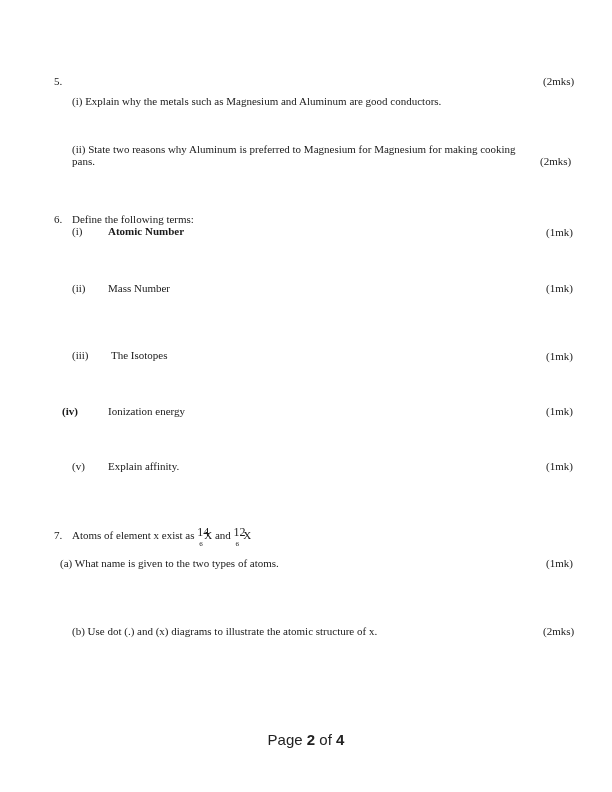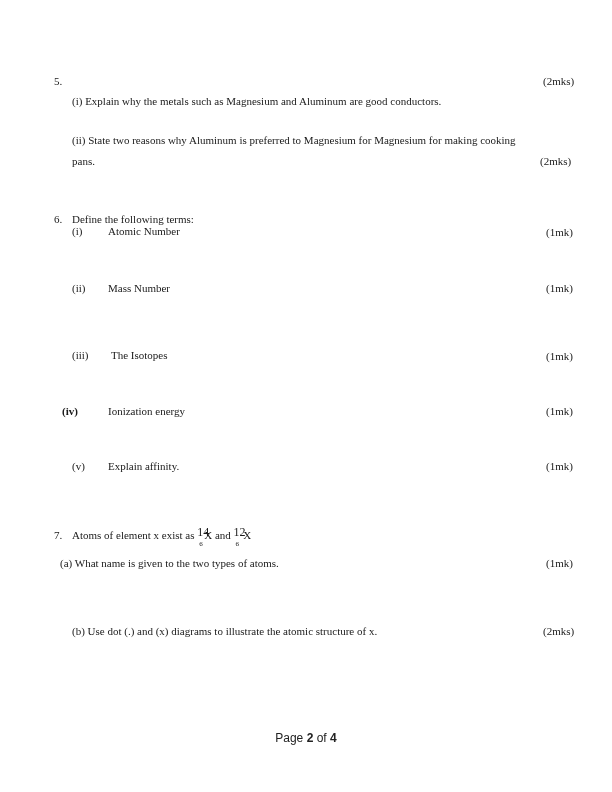--- a/index.html
+++ b/index.html
@@ -31,21 +31,21 @@
       white-space: nowrap;
       line-height: 13px;
     }
     .footer {
       position: absolute;
       left: 0;
       width: 612px;
       top: 731px;
       text-align: center;
       font-family: "Liberation Sans", "DejaVu Sans", sans-serif;
-      font-size: 12px;
+      font-size: 15px;
       color: #222;
     }
     .footer b { font-weight: bold; }
     .iso {
       display: inline-block;
       position: relative;
       width: 7px;
       height: 13px;
       vertical-align: top;
     }
@@ -63,31 +63,31 @@
     }
   </style>
 </head>
 <body>
 
 <div>
   <span class="line" style="left:54px; top:75px;">5.</span>
   <span class="line" style="left:72px; top:75px;margin-top:20px;">(i) Explain why the metals such as Magnesium and Aluminum are good conductors.</span>
   <span class="mark" style="left:543px; top:75px;">(2mks)</span>
 
-  <span class="line" style="left:72px; top:134px;">(ii) State two reasons why Aluminum is preferred to Magnesium for Magnesium for making cooking</span>
+  <span class="line" style="left:72px; top:143px;">(ii) State two reasons why Aluminum is preferred to Magnesium for Magnesium for making cooking</span>
   <span class="line" style="left:72px; top:155px;">pans.</span>
   <span class="mark" style="left:540px; top:155px;">(2mks)</span>
 </div>
 
 <div>
   <span class="line" style="left:54px; top:213px;">6.</span>
   <span class="line" style="left:72px; top:213px;">Define the following terms:</span>
 
   <span class="roman" style="left:72px; top:225px;">(i)</span>
-  <span class="line" style="left:108px; top:225px;">Atomic Number</span>
+  <span class="line" style="left:108px; top:225px;font-weight:bold;">Atomic Number</span>
   <span class="mark" style="left:546px; top:226px;">(1mk)</span>
 
   <span class="roman" style="left:72px; top:282px;">(ii)</span>
   <span class="line" style="left:108px; top:282px;">Mass Number</span>
   <span class="mark" style="left:546px; top:282px;">(1mk)</span>
 
   <span class="roman" style="left:72px; top:349px;">(iii)</span>
   <span class="line" style="left:111px; top:349px;text-align:center;">The Isotopes</span>
   <span class="mark" style="left:546px; top:350px;">(1mk)</span>
 

